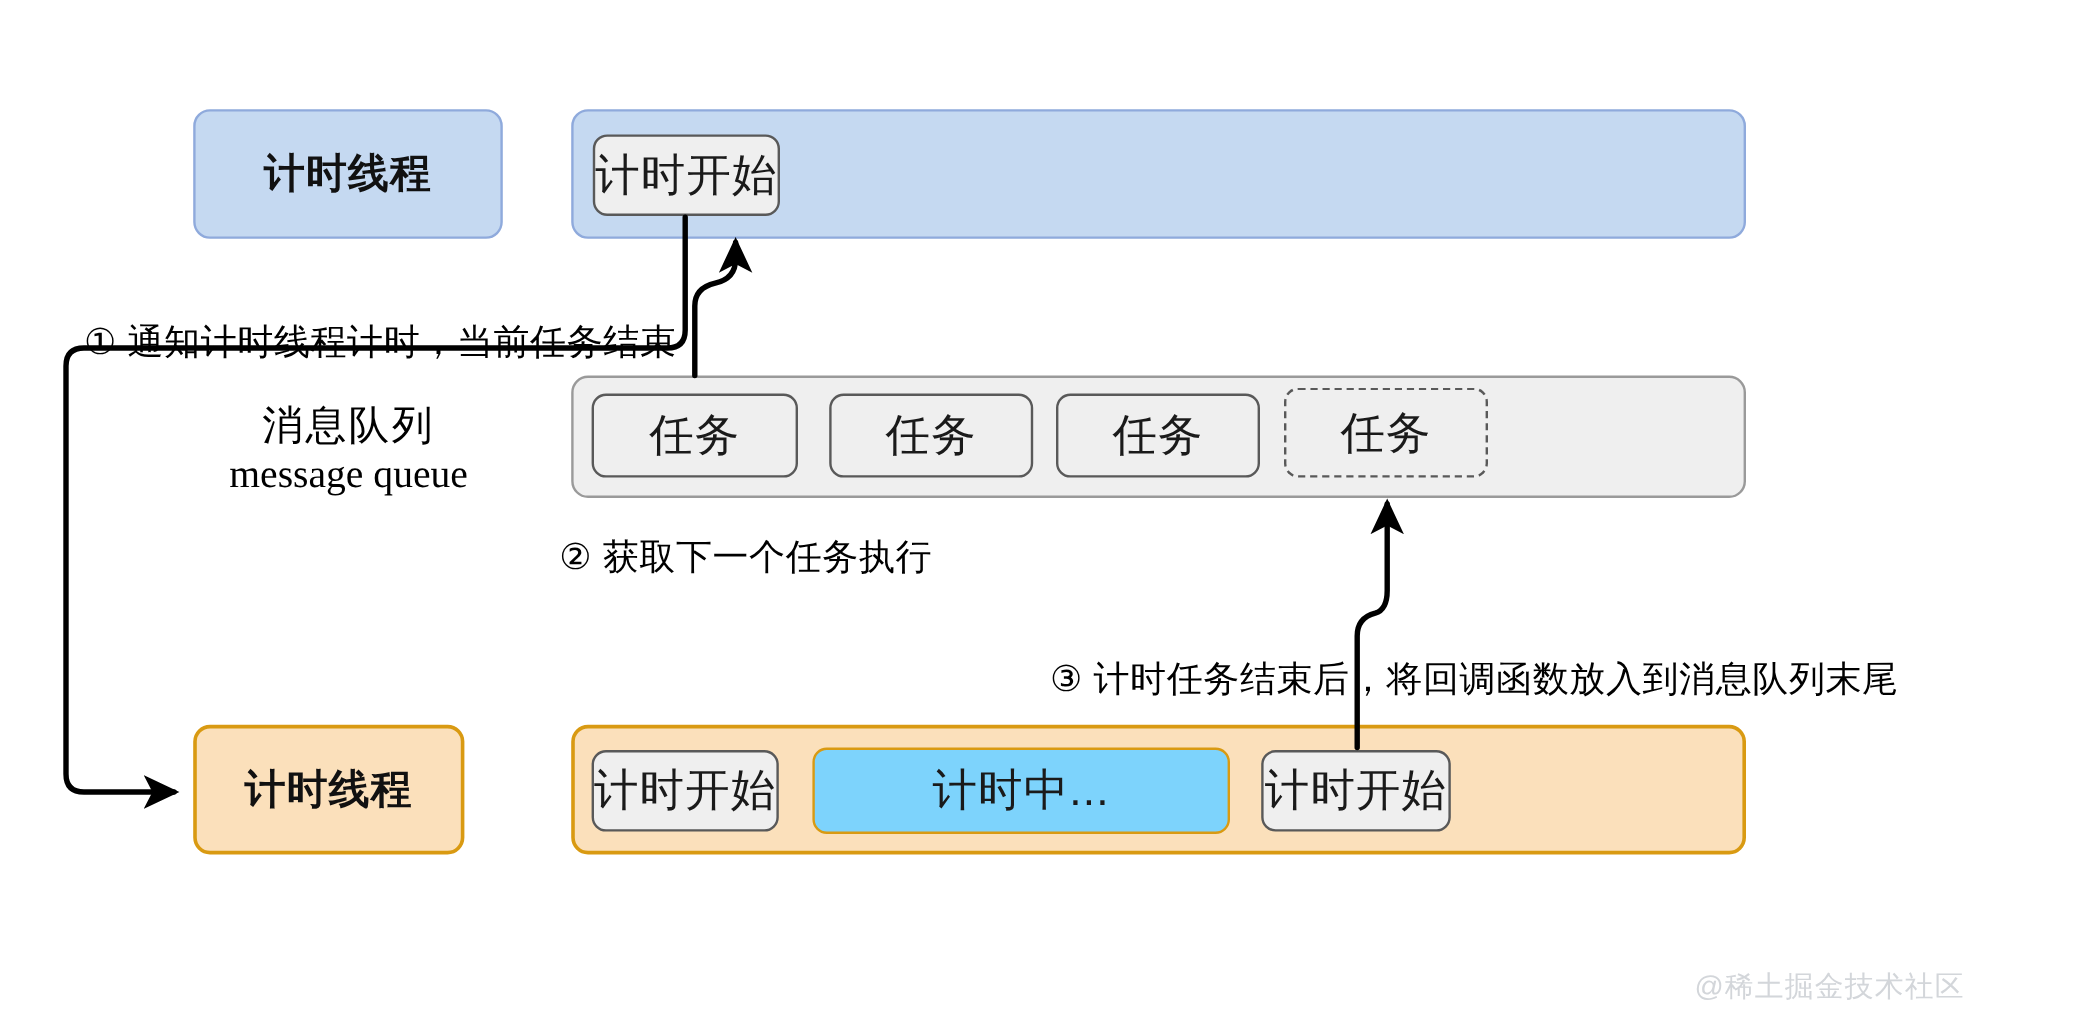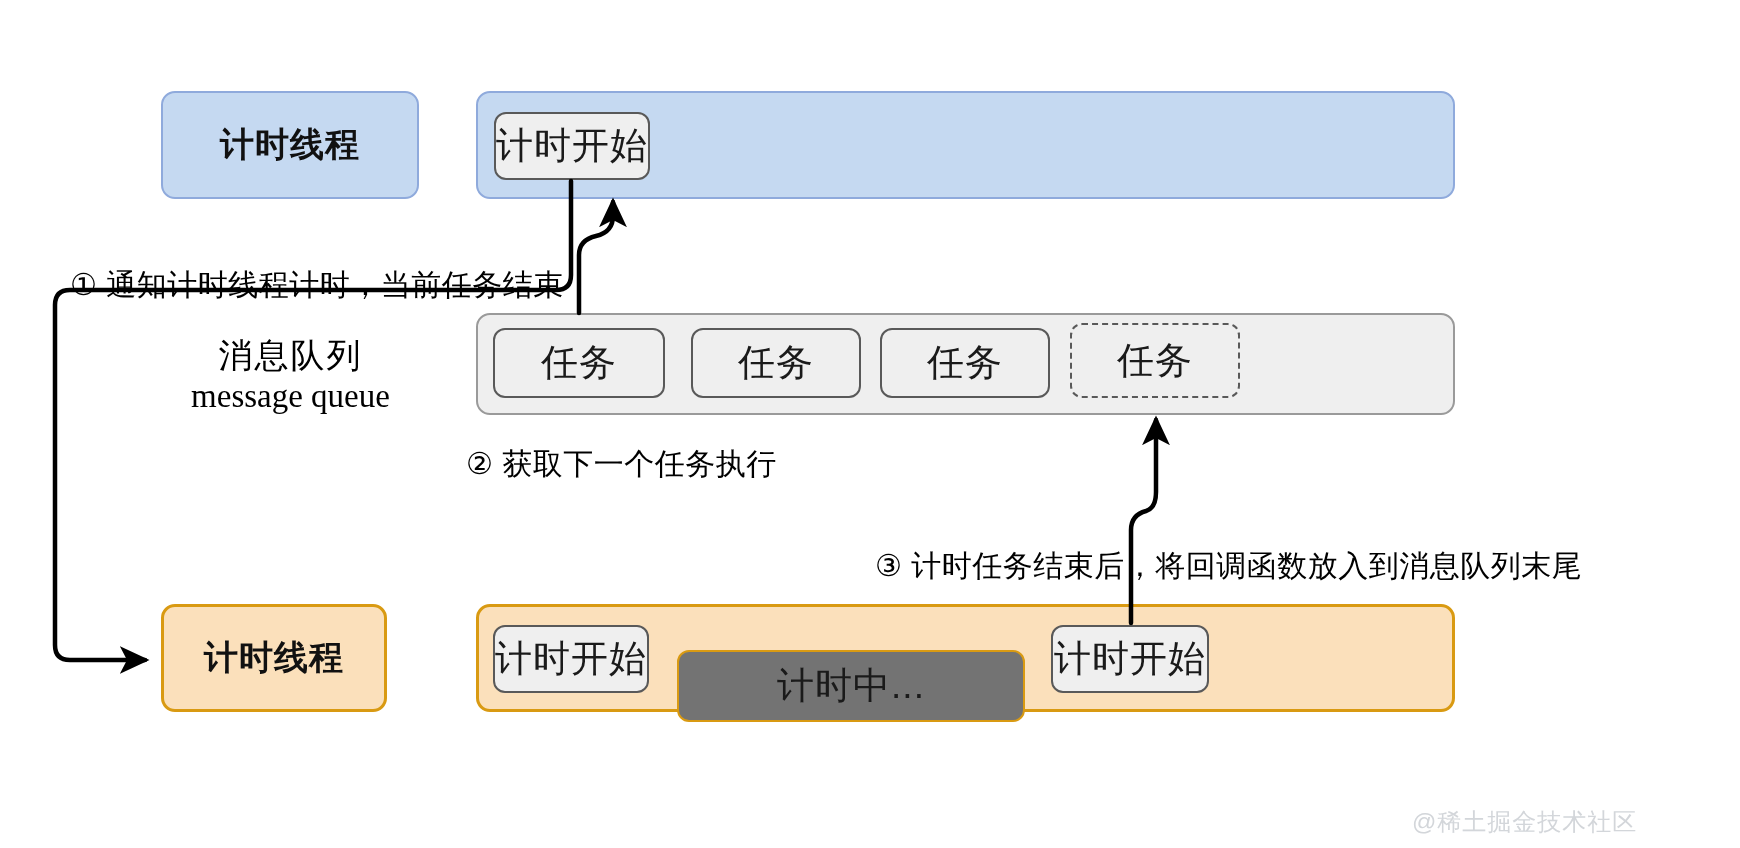--- a/index.html
+++ b/index.html
@@ -65,23 +65,22 @@
     color: #1a1a1a;
     background: #efefef;
     border: 2.5px solid #595959;
     letter-spacing: 1px;
   }
   .chip-dashed {
     border: 2.5px dashed #595959;
     background: transparent;
   }
   .chip-amber {
-    background: #737373;
+    background: #7dd3fc;
     border: 2.5px solid #d99a12;
-    margin-top: 27px;
   }
   .plain-label {
     position: absolute;
     color: #000000;
     font-size: 30px;
     white-space: nowrap;
     letter-spacing: 0.5px;
   }
   .queue-title {
     position: absolute;

